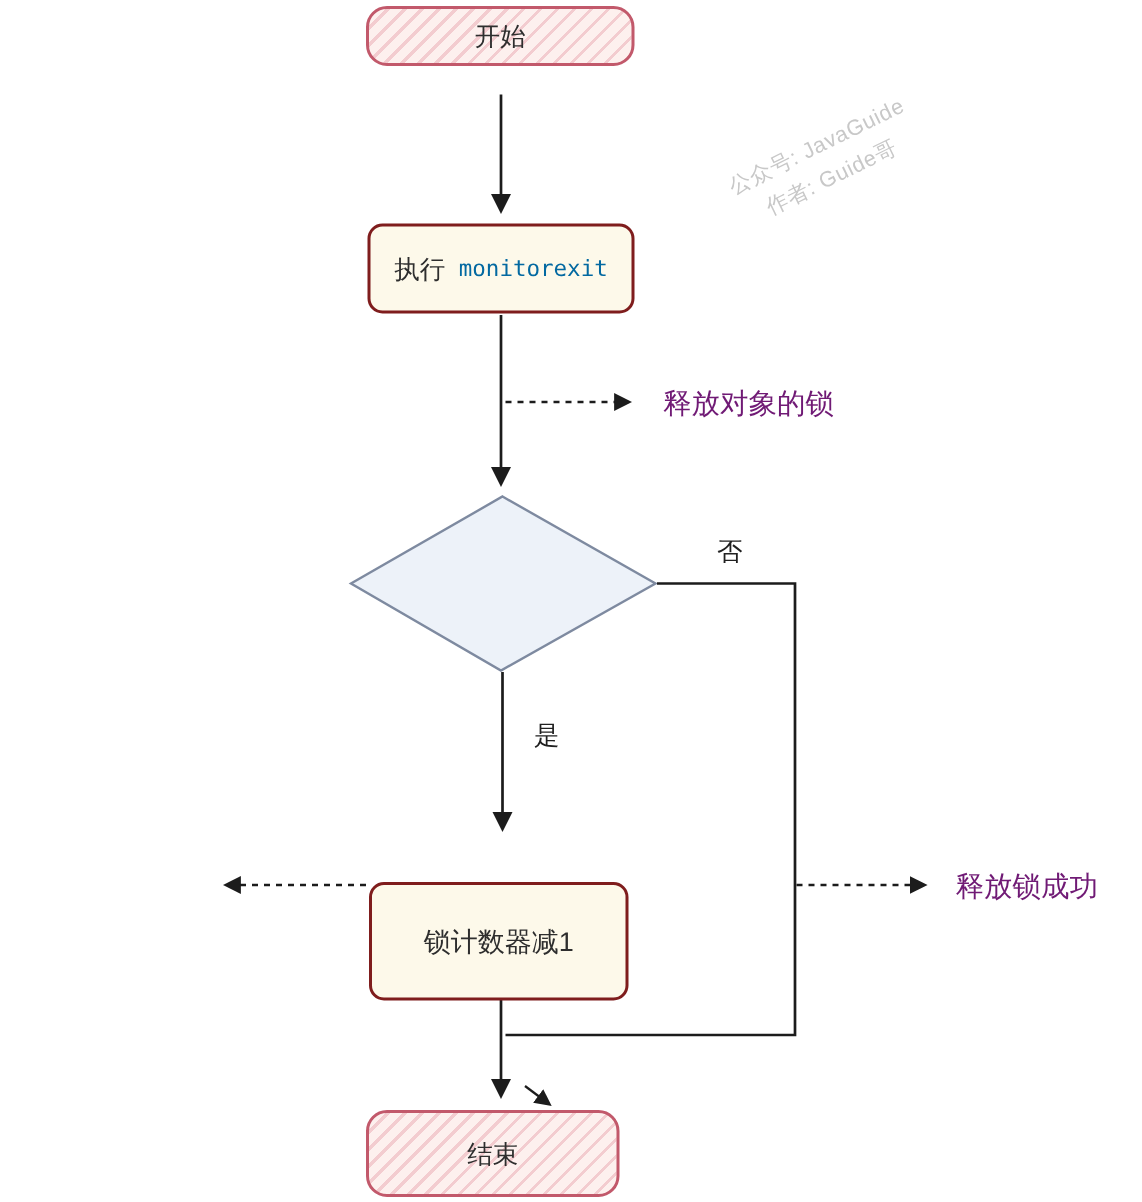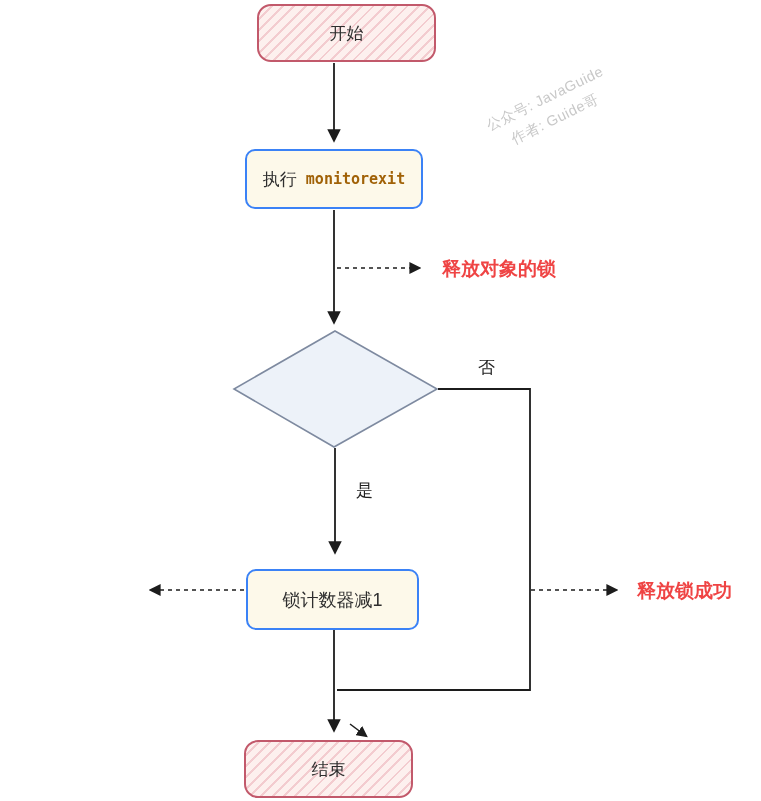--- a/index.html
+++ b/index.html
@@ -26,37 +26,37 @@
   .pink {
     background-color: #fdf0ee;
     background-image: repeating-linear-gradient(135deg,
       rgba(231,160,170,0.45) 0px, rgba(231,160,170,0.45) 2px,
       rgba(0,0,0,0) 2px, rgba(0,0,0,0) 8px);
     border: 2px solid #c2596b;
     border-radius: 14px;
   }
   .cream {
     background: #fdf9ea;
-    border: 2px solid #3b82f6;
+    border: 2px solid #7f1d1d;
     border-radius: 10px;
   }
   .code {
     font-family: "DejaVu Sans Mono", "Liberation Mono", monospace;
-    font-size: 15px; font-weight: 700; margin-left: 9px;
-    color: #a16207;
+    font-size: 15px; font-weight: 400; margin-left: 9px;
+    color: #0369a1;
   }
   .diamond-label {
     position: absolute;
     left: 240px; top: 377px; width: 190px;
     text-align: center;
     font-size: 17px; color: #2b2b2b;
   }
   .edge-label {
     position: absolute;
-    font-size: 19px; font-weight: 700; color: #ef4444;
+    font-size: 19px; font-weight: 400; color: #701a75;
     white-space: nowrap;
   }
   .branch-label {
     position: absolute;
     font-size: 17px; font-weight: 500; color: #202020;
     white-space: nowrap;
   }
   .watermark {
     position: absolute;
     left: 450px; top: 86px; width: 200px;
@@ -94,31 +94,31 @@
 
     <path d="M334 622 L334 730" stroke="#1c1c1c" stroke-width="1.8" fill="none" marker-end="url(#arrow)"></path>
 
     <path d="M350 724 L366 736" stroke="#1c1c1c" stroke-width="1.5" fill="none" marker-end="url(#arrow)"></path>
 
     <path d="M244 590 L151 590" stroke="#1c1c1c" stroke-width="1.6" fill="none" stroke-dasharray="4 4" marker-end="url(#arrow)"></path>
 
     <path d="M531 590 L616 590" stroke="#1c1c1c" stroke-width="1.6" fill="none" stroke-dasharray="4 4" marker-end="url(#arrow)"></path>
   </svg>
 
-  <div class="node pink" style="left:257px; top:4px; width:179px; height:58px;font-family:Liberation Serif, serif;">
+  <div class="node pink" style="left:244px; top:4px; width:179px; height:40px;font-family:Liberation Serif, serif;">
     <span>开始</span>
   </div>
 
   <div class="node cream" style="left:245px; top:149px; width:178px; height:60px;">
     <span>执行</span>
     <span class="code">monitorexit</span>
   </div>
 
 
-  <div class="node cream" style="left:246px; top:569px; width:173px; height:61px; font-size:18px;align-items:center;">
+  <div class="node cream" style="left:246px; top:588px; width:173px; height:79px; font-size:18px;align-items:center;">
     <span>锁计数器减1</span>
   </div>
 
   <div class="node pink" style="left:244px; top:740px; width:169px; height:58px;">
     <span>结束</span>
   </div>
 
   <div class="edge-label" style="left:442px; top:256px;">释放对象的锁</div>
 
   <div class="branch-label" style="left:478px; top:356px;">否</div>

